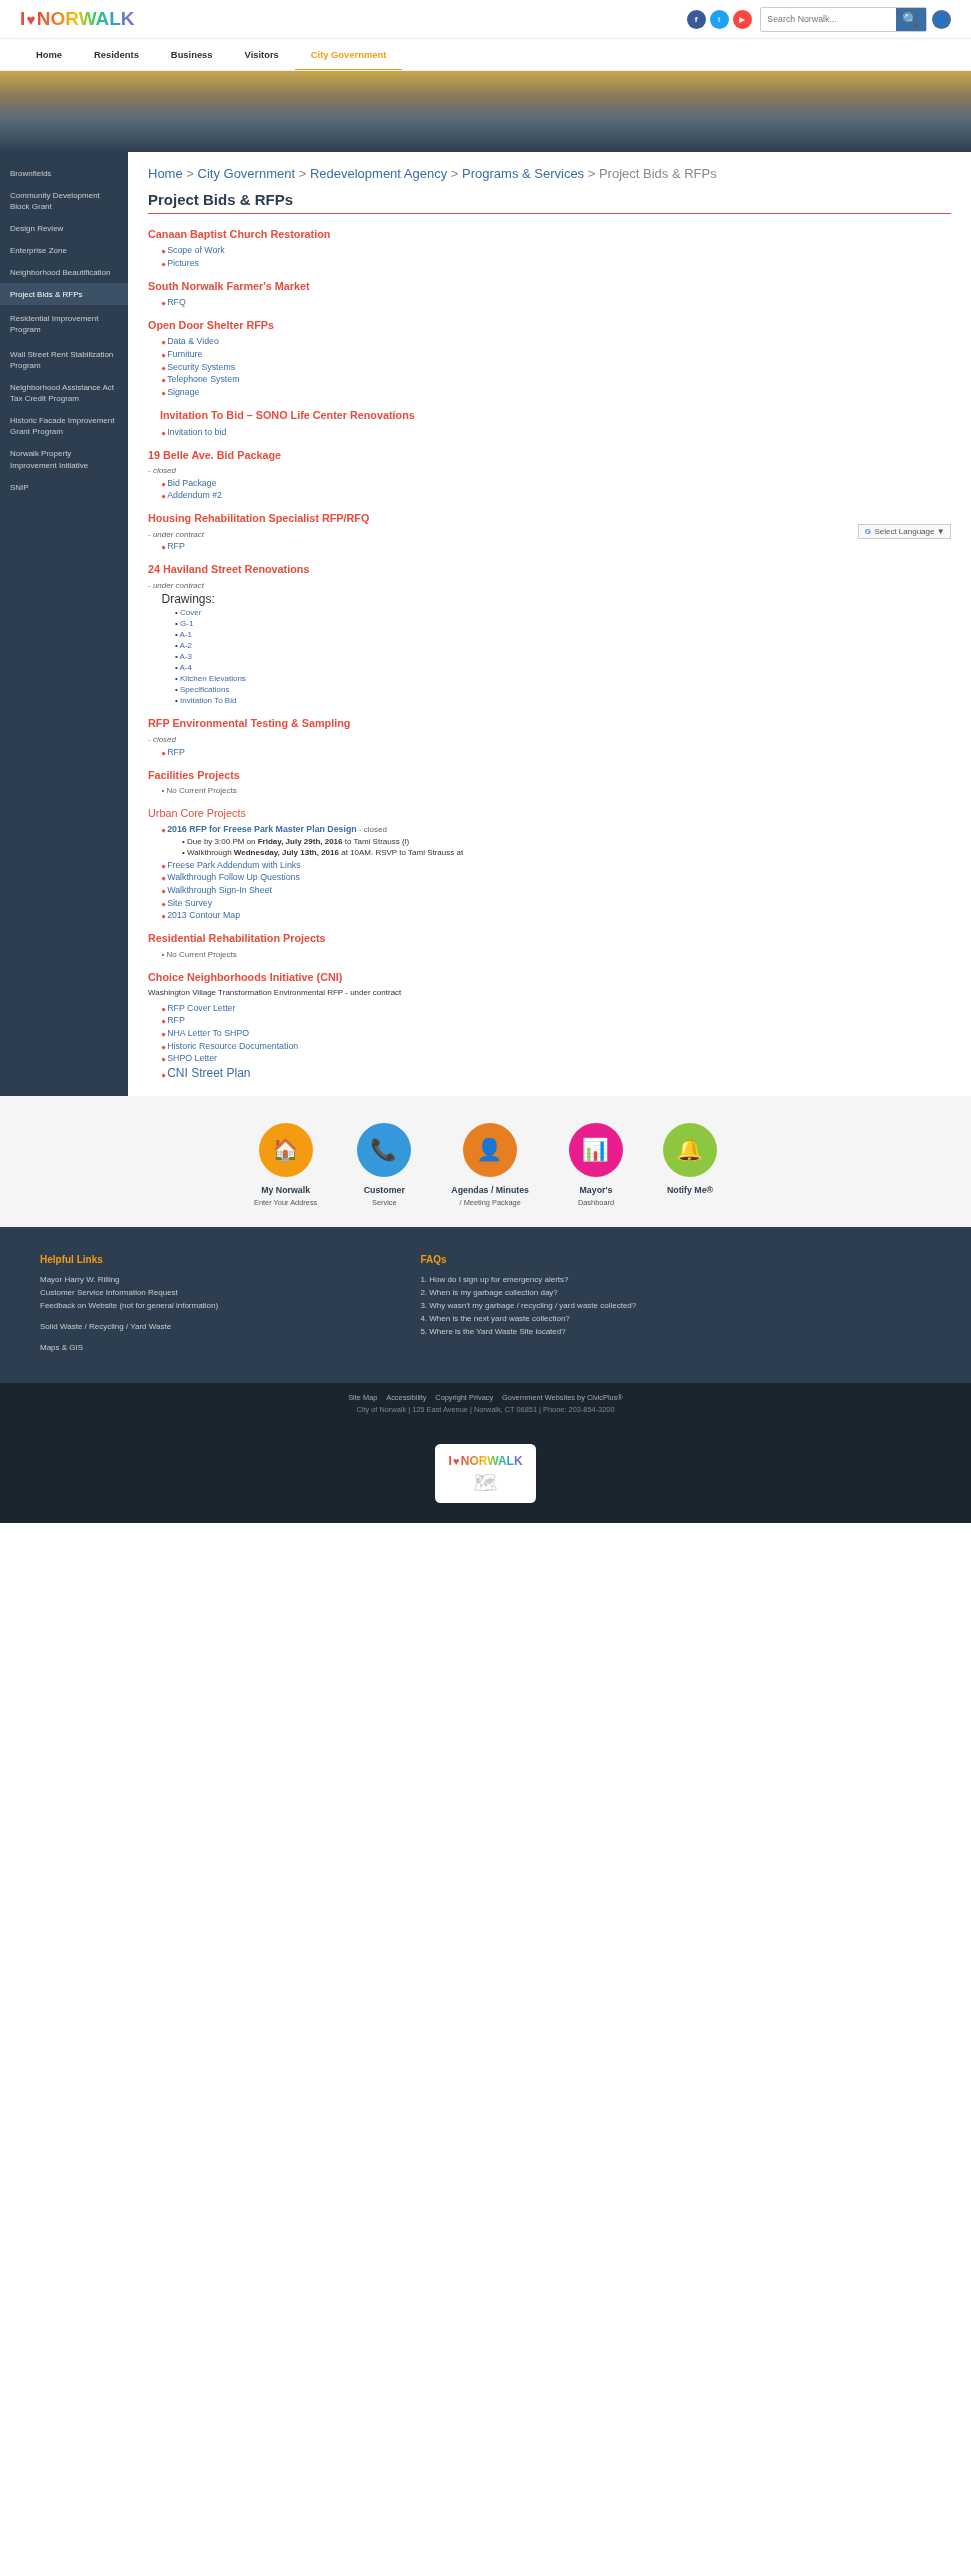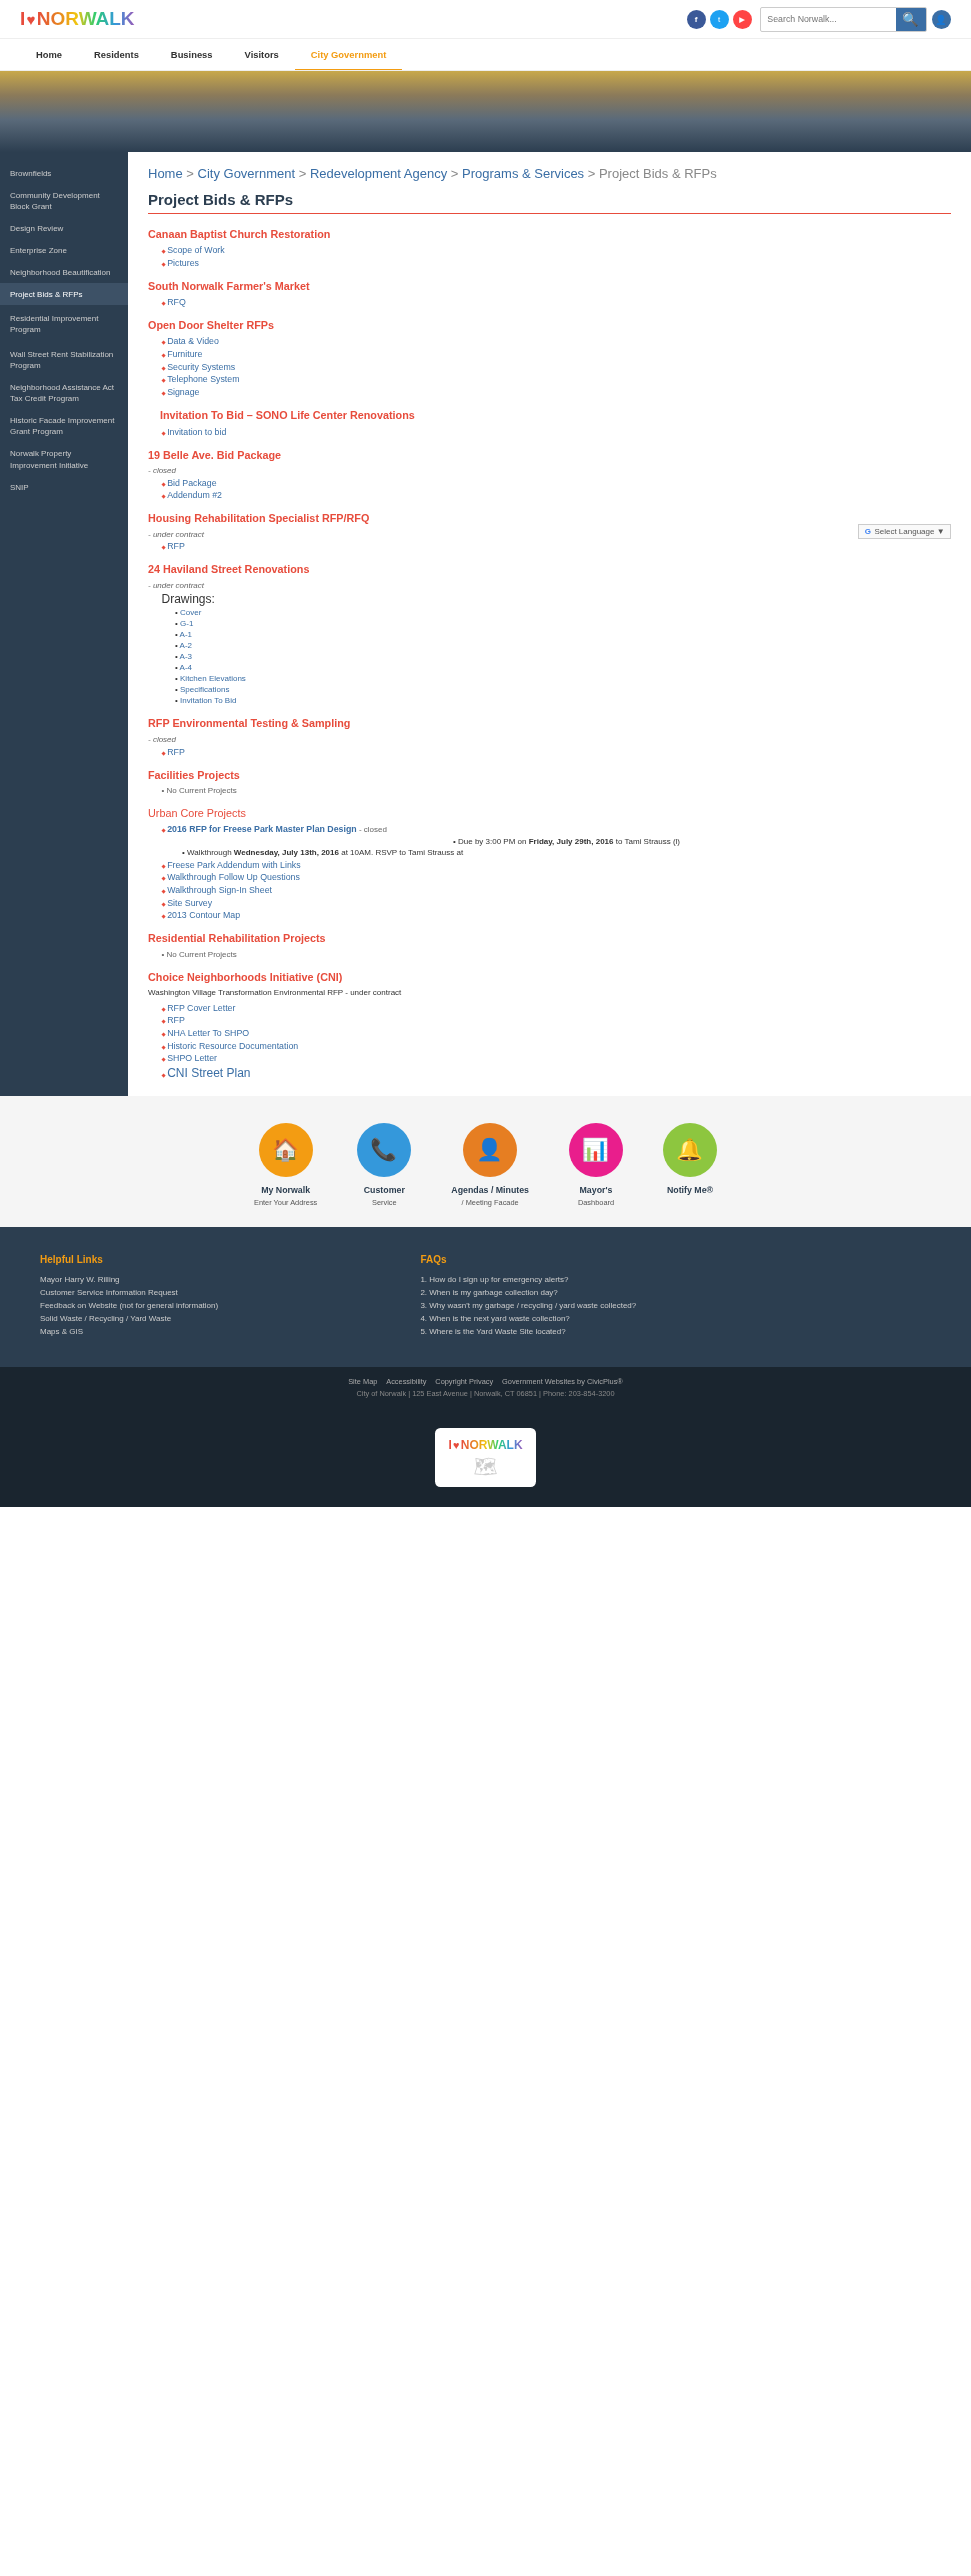--- a/index.html
+++ b/index.html
@@ -133,21 +133,21 @@
     </ul>
 
     <h2 style="font-size:10.8px;font-weight:bold;color:#e74c3c;margin:12px 0 5.4px 0;">Facilities Projects</h2>
     <div style="font-size:8px;color:#666;margin-left:13.5px;">• No Current Projects</div>
 
     <h2 style="font-size:10.8px;font-weight:normal;color:#e74c3c;margin:12px 0 5.4px 0;">Urban Core Projects</h2>
     <ul style="list-style:none;margin-left:13.5px;">
       <li style="margin:2.7px 0;"><span style="color:#e74c3c;font-size:5.4px;vertical-align:middle;">◆ </span><a style="color:#3a6ea5;text-decoration:none;font-size:8.8px;font-weight:bold;">2016 RFP for Freese Park Master Plan Design</a><span style="font-size:8px;color:#666;"> - closed</span></li>
     </ul>
     <ul style="list-style:none;margin-left:34px;">
-      <li style="margin:2px 0;font-size:8px;color:#333;text-align:center;">• Due by 3:00 PM on <strong>Friday, July 29th, 2016</strong> to Tami Strauss (l)</li>
+      <li style="margin:2px 0;font-size:8px;color:#333;">• Due by 3:00 PM on <strong>Friday, July 29th, 2016</strong> to Tami Strauss (l)</li>
       <li style="margin:2px 0;font-size:8px;color:#333;">• Walkthrough <strong>Wednesday, July 13th, 2016</strong> at 10AM. RSVP to Tami Strauss at</li>
     </ul>
     <ul style="list-style:none;margin-left:13.5px;">
       <li style="margin:2.7px 0;"><span style="color:#e74c3c;font-size:5.4px;vertical-align:middle;">◆ </span><a style="color:#3a6ea5;text-decoration:none;font-size:8.8px;">Freese Park Addendum with Links</a></li>
       <li style="margin:2.7px 0;"><span style="color:#e74c3c;font-size:5.4px;vertical-align:middle;">◆ </span><a style="color:#3a6ea5;text-decoration:none;font-size:8.8px;">Walkthrough Follow Up Questions</a></li>
       <li style="margin:2.7px 0;"><span style="color:#e74c3c;font-size:5.4px;vertical-align:middle;">◆ </span><a style="color:#3a6ea5;text-decoration:none;font-size:8.8px;">Walkthrough Sign-In Sheet</a></li>
       <li style="margin:2.7px 0;"><span style="color:#e74c3c;font-size:5.4px;vertical-align:middle;">◆ </span><a style="color:#3a6ea5;text-decoration:none;font-size:8.8px;">Site Survey</a></li>
       <li style="margin:2.7px 0;"><span style="color:#e74c3c;font-size:5.4px;vertical-align:middle;">◆ </span><a style="color:#3a6ea5;text-decoration:none;font-size:8.8px;">2013 Contour Map</a></li>
     </ul>
 
@@ -178,21 +178,21 @@
 
   <div style="display:flex;flex-direction:column;align-items:center;gap:8px;cursor:pointer;">
     <div style="width:54px;height:54px;border-radius:50%;background:#3498db;display:flex;align-items:center;justify-content:center;font-size:21.6px;">📞</div>
     <div style="font-size:8.8px;font-weight:bold;color:#2c3e50;text-align:center;">Customer</div>
     <div style="font-size:7.4px;color:#555;text-align:center;margin-top:-5.4px;">Service</div>
   </div>
 
   <div style="display:flex;flex-direction:column;align-items:center;gap:8px;cursor:pointer;">
     <div style="width:54px;height:54px;border-radius:50%;background:#e67e22;display:flex;align-items:center;justify-content:center;font-size:21.6px;">👤</div>
     <div style="font-size:8.8px;font-weight:bold;color:#2c3e50;text-align:center;">Agendas / Minutes</div>
-    <div style="font-size:7.4px;color:#555;text-align:center;margin-top:-5.4px;">/ Meeting Facade</div>
+    <div style="font-size:7.4px;color:#555;text-align:center;margin-top:-5.4px;">/ Meeting Package</div>
   </div>
 
   <div style="display:flex;flex-direction:column;align-items:center;gap:8px;cursor:pointer;">
     <div style="width:54px;height:54px;border-radius:50%;background:#e91e8c;display:flex;align-items:center;justify-content:center;font-size:21.6px;">📊</div>
     <div style="font-size:8.8px;font-weight:bold;color:#2c3e50;text-align:center;">Mayor's</div>
     <div style="font-size:7.4px;color:#555;text-align:center;margin-top:-5.4px;">Dashboard</div>
   </div>
 
   <div style="display:flex;flex-direction:column;align-items:center;gap:8px;cursor:pointer;">
     <div style="width:54px;height:54px;border-radius:50%;background:#8dc63f;display:flex;align-items:center;justify-content:center;font-size:21.6px;">🔔</div>
@@ -201,21 +201,21 @@
 
 </div>
 
 <div style="background:#2c3e50;color:#fff;padding:27px 40px;display:flex;gap:40px;">
 
   <div style="flex:1;">
     <div style="font-size:10px;font-weight:bold;color:#f39c12;margin-bottom:10px;">Helpful Links</div>
     <a style="display:block;color:#ccc;font-size:8px;margin:4px 0;text-decoration:none;">Mayor Harry W. Rilling</a>
     <a style="display:block;color:#ccc;font-size:8px;margin:4px 0;text-decoration:none;">Customer Service Information Request</a>
     <a style="display:block;color:#ccc;font-size:8px;margin:4px 0;text-decoration:none;">Feedback on Website (not for general information)</a>
-    <a style="display:block;color:#ccc;font-size:8px;margin:4px 0;text-decoration:none;">Solid Waste / Recycling / Yard Waste</a>
+    <a style="display:block;color:#ccc;font-size:8px;margin:12px 0;text-decoration:none;">Solid Waste / Recycling / Yard Waste</a>
     <a style="display:block;color:#ccc;font-size:8px;margin:4px 0;text-decoration:none;">Maps &amp; GIS</a>
   </div>
 
 
   <div style="flex:1.5;">
     <div style="font-size:10px;font-weight:bold;color:#f39c12;margin-bottom:10px;">FAQs</div>
     <div style="color:#ccc;font-size:8px;margin:4px 0;">1. How do I sign up for emergency alerts?</div>
     <div style="color:#ccc;font-size:8px;margin:4px 0;">2. When is my garbage collection day?</div>
     <div style="color:#ccc;font-size:8px;margin:4px 0;">3. Why wasn't my garbage / recycling / yard waste collected?</div>
     <div style="color:#ccc;font-size:8px;margin:4px 0;">4. When is the next yard waste collection?</div>

